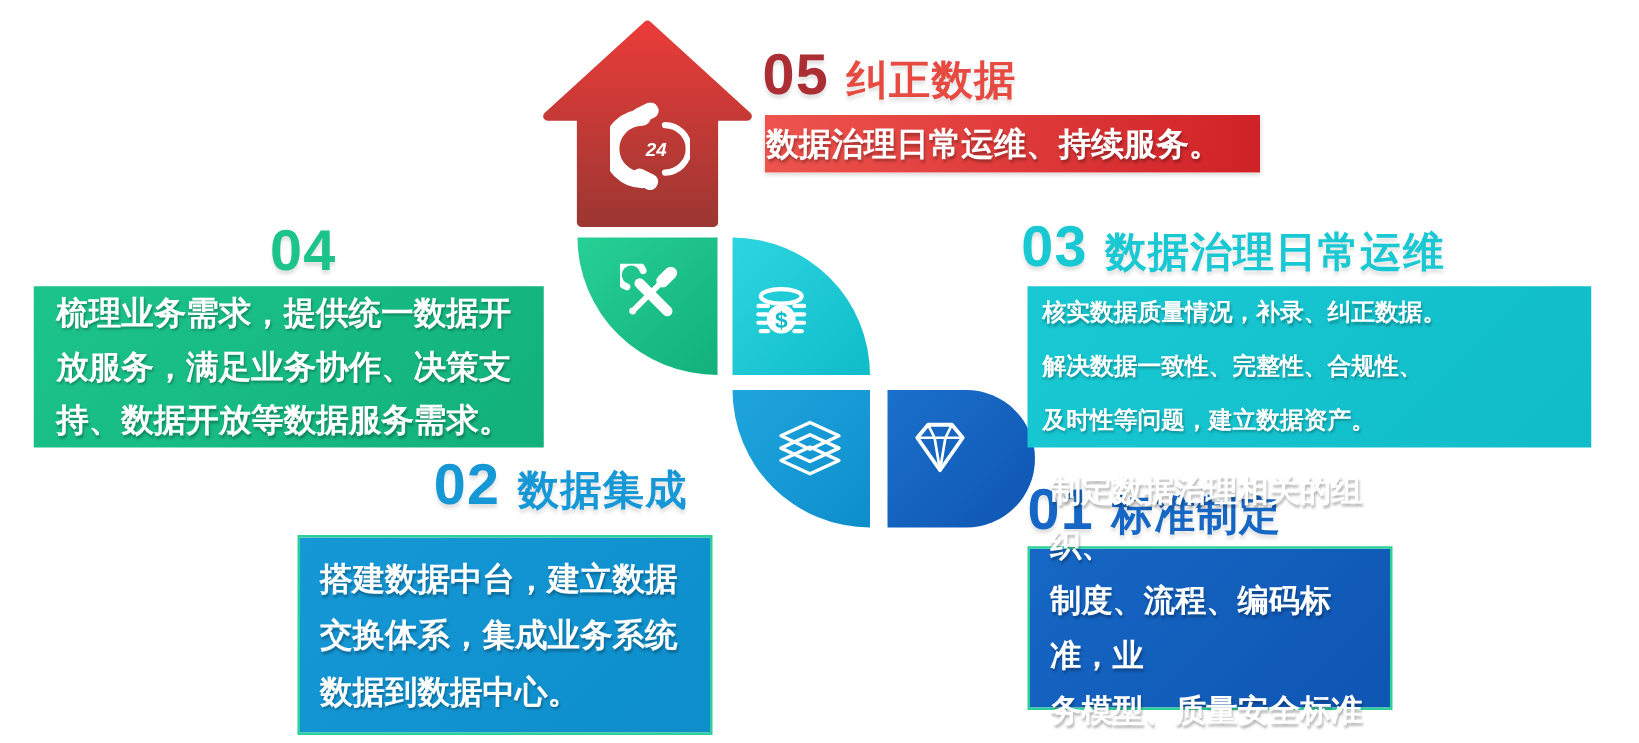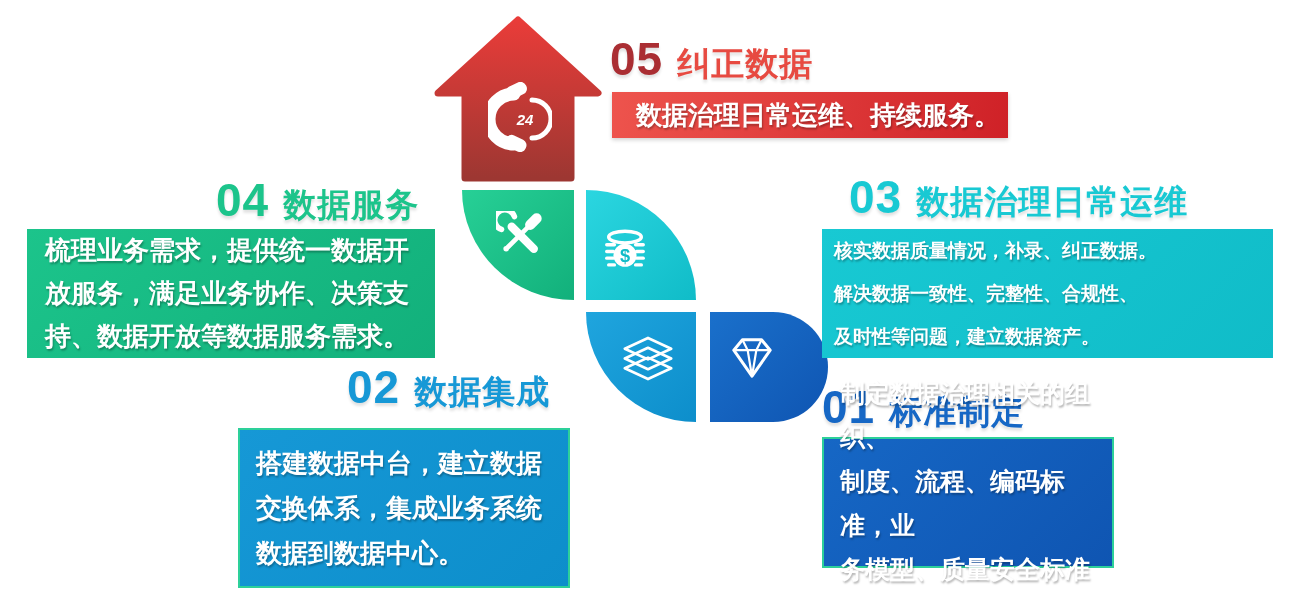--- a/index.html
+++ b/index.html
@@ -11,35 +11,35 @@
 
   
   .head{display:flex;align-items:baseline;gap:14px;white-space:nowrap;}
   .head .num{font-size:46px;line-height:1;letter-spacing:1px;text-shadow:0 3px 3px rgba(0,0,0,.12);}
   .head .ttl{font-size:33px;line-height:1;letter-spacing:1px;text-shadow:0 3px 3px rgba(0,0,0,.12);}
   .head5{left:610px;top:36px;}
   .head5 .num{color:var(--redDeep);}
   .head5 .ttl{color:var(--red);}
   .head4{left:216px;top:177px;text-align:center;}
   .head4 .num,.head4 .ttl{color:var(--green);}
-  .head3{left:817px;top:174px;margin-left:32px;}
+  .head3{left:817px;top:174px;}
   .head3 .num,.head3 .ttl{color:var(--cyan);}
   .head2{left:347px;top:364px;}
   .head2 .num,.head2 .ttl{color:var(--blue);}
   .head1{left:822px;top:384px;}
   .head1 .num,.head1 .ttl{color:var(--navy);}
 
   
   .box{
     color:#fff;white-space:pre-line;display:flex;align-items:center;
     text-shadow:1px 2px 2px rgba(0,0,0,.28);box-sizing:border-box;
   }
   .banner5{
     left:612px;top:92px;width:396px;height:46px;font-size:26px;line-height:46px;
-    padding-left:24px;background:linear-gradient(100deg,var(--bannerTop),var(--bannerBot));
+    padding-left:1px;background:linear-gradient(100deg,var(--bannerTop),var(--bannerBot));
     box-shadow:0 2px 4px rgba(0,0,0,.18);
   }
   .box4{
     left:27px;top:229px;width:408px;height:129px;font-size:26px;line-height:43px;
     padding-left:18px;background:linear-gradient(135deg,var(--green),var(--greenDeep));
   }
   .box3{
     left:822px;top:229px;width:451px;height:129px;font-size:19px;line-height:43px;
     padding-left:12px;background:linear-gradient(135deg,var(--cyan),var(--cyanDeep));
   }
@@ -152,21 +152,20 @@
 
   <div class="abs petal petal-navy">
     <svg class="icon-diamond" width="52" height="46" viewBox="0 0 60 52">
       <path d="M9 17 L19 5 L41 5 L51 17 L30 47 Z" fill="none" stroke="#fff" stroke-width="3.5" stroke-linejoin="round"></path>
       <path d="M9 17 H51 M19 5 L25 17 M41 5 L35 17 M25 17 L30 47 M35 17 L30 47" fill="none" stroke="#fff" stroke-width="2.5" stroke-linejoin="round"></path>
     </svg>
   </div>
 
   <div class="abs head head4">
     <span class="num">04</span>
-    <span class="ttl">数据服务</span>
   </div>
   <div class="abs box box4">梳理业务需求，提供统一数据开
 放服务，满足业务协作、决策支
 持、数据开放等数据服务需求。</div>
 
   <div class="abs head head3">
     <span class="num">03</span>
     <span class="ttl">数据治理日常运维</span>
   </div>
   <div class="abs box box3">核实数据质量情况，补录、纠正数据。

